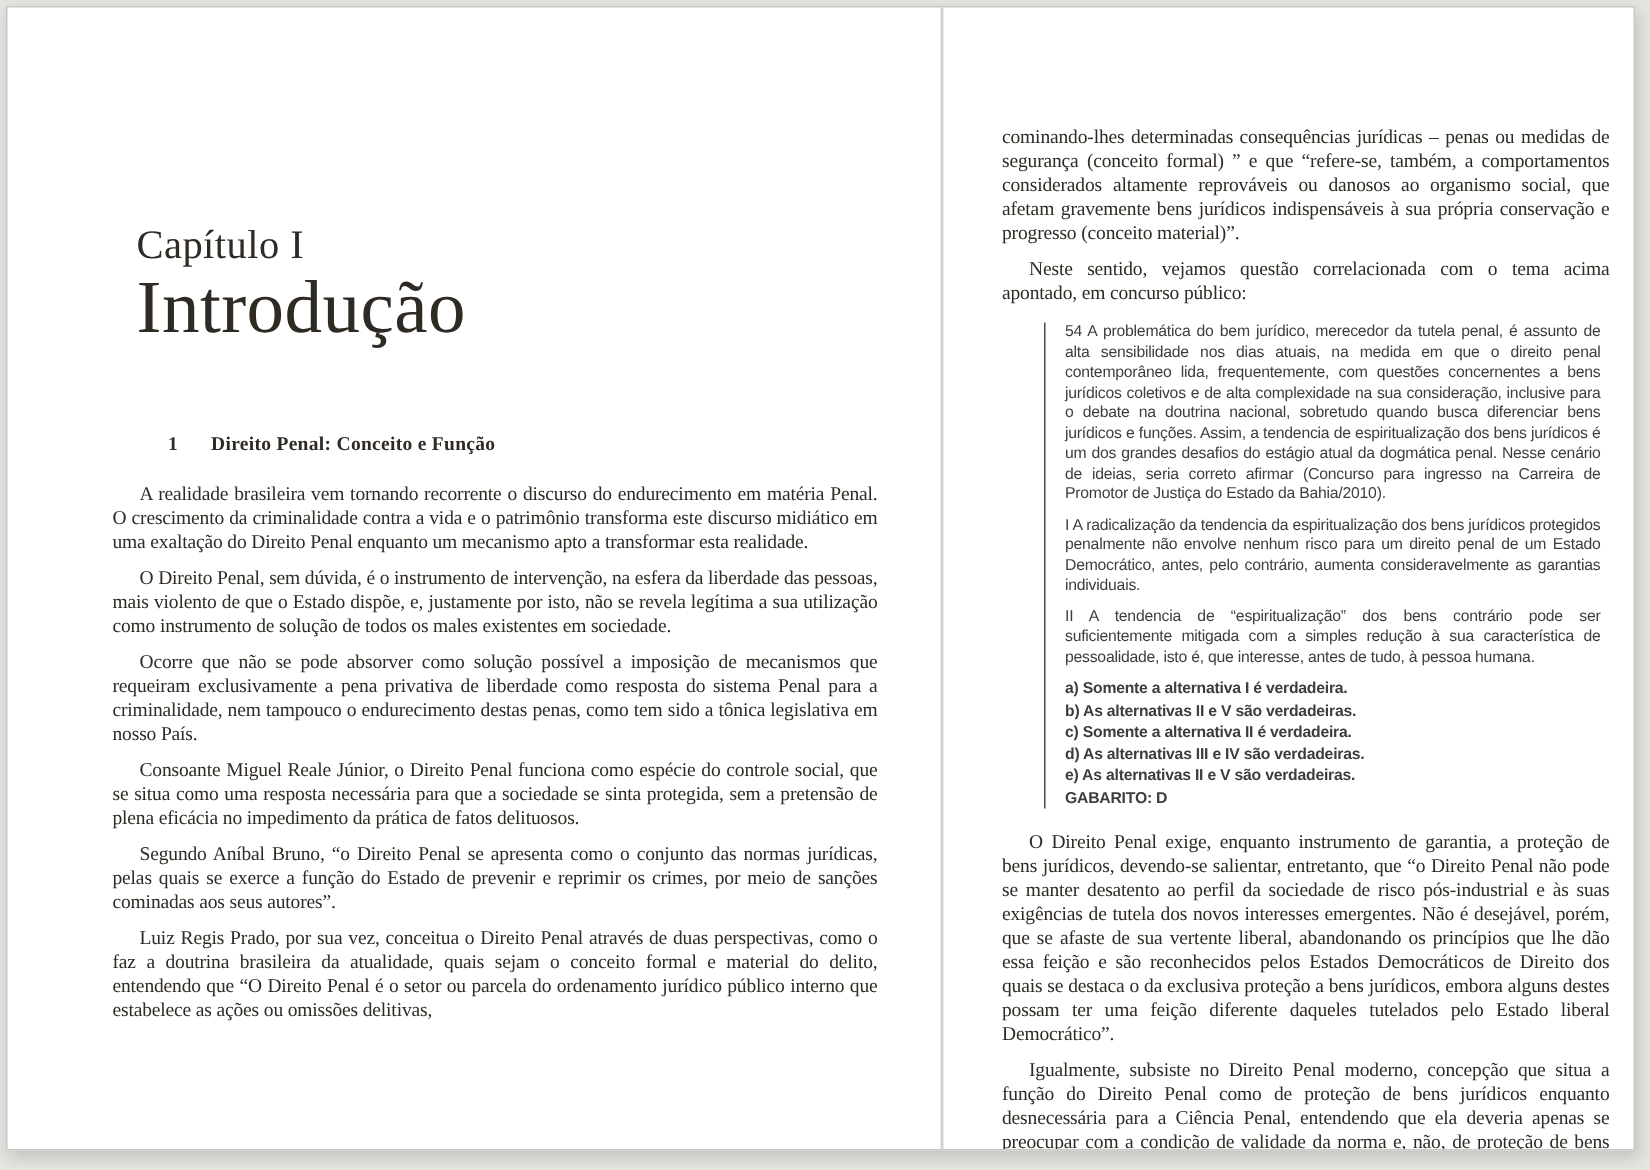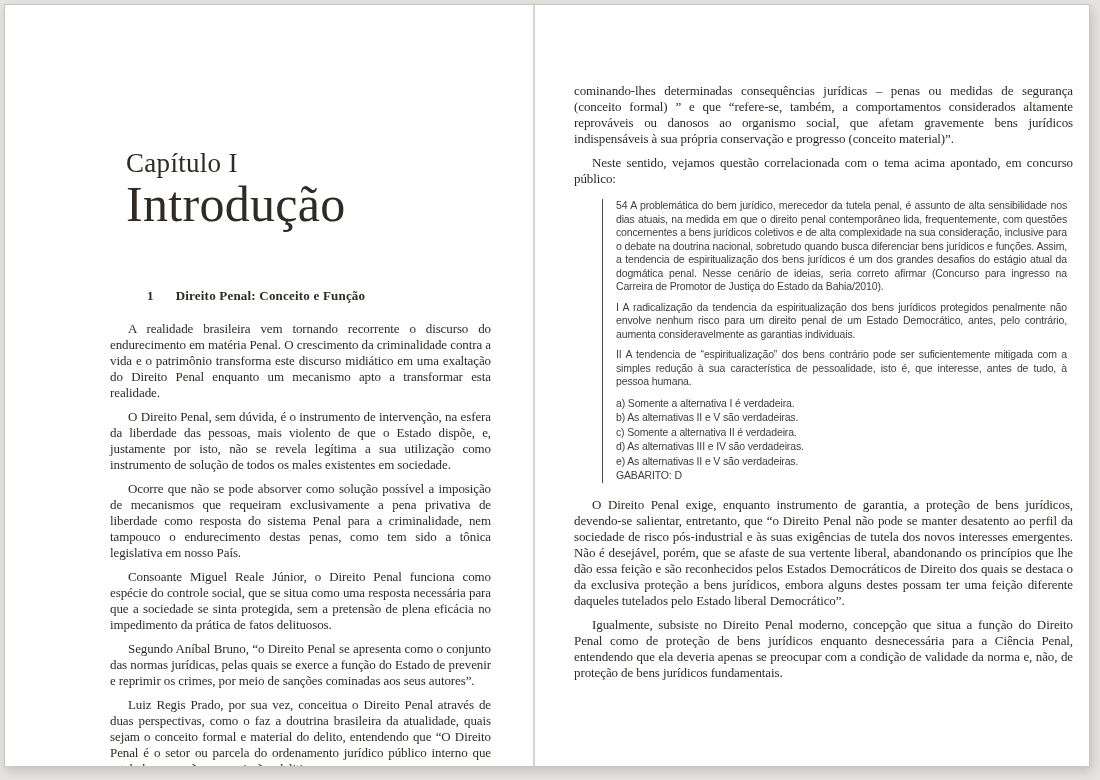--- a/index.html
+++ b/index.html
@@ -17,22 +17,22 @@
   }
   .spread{
     position:absolute;left:4px;top:4px;width:1086px;height:763px;
     background:var(--page);
     border:1px solid var(--page-border);
     box-shadow:2px 4px 10px rgba(0,0,0,0.16);
     display:flex;
   }
   .page{height:100%;overflow:hidden;}
   .page-left{
-    width:528px;
-    padding:0 42px 0 105px;
+    width:622px;
+    padding:0 42px 0 70px;
   }
   .spine{width:2px;background:var(--spine);height:100%;}
   .page-right{
     flex:1;
     padding:78px 16px 0 39px;
   }
   
   .chapter{padding-top:142px;margin-left:16px;}
   .chapter-label{
     font-size:27px;line-height:32px;letter-spacing:0.3px;font-weight:normal;
@@ -62,21 +62,21 @@
     border-left:1px solid var(--quote-rule);
     padding-left:13px;
     font-family:"Liberation Sans","DejaVu Sans",sans-serif;
     color:var(--quote-text);
     font-size:10.5px;line-height:13.5px;
     letter-spacing:-0.15px;
   }
   .quote-block p{text-align:justify;margin-top:7px;hyphens:auto;-webkit-hyphens:auto;}
   .quote-block p.qfirst{margin-top:2px;}
   .quote-block .opts{margin-top:7px;}
-  .quote-block .opts div{line-height:14.5px;text-align:left;}
+  .quote-block .opts div{line-height:14.5px;text-align:left;font-weight:bold;}
 </style>
 </head>
 <body>
 
 <div class="spread">
 
   <section class="page page-left">
     <header class="chapter">
       <div class="chapter-label">Capítulo I</div>
       <h1 class="chapter-title">Introdução</h1>

